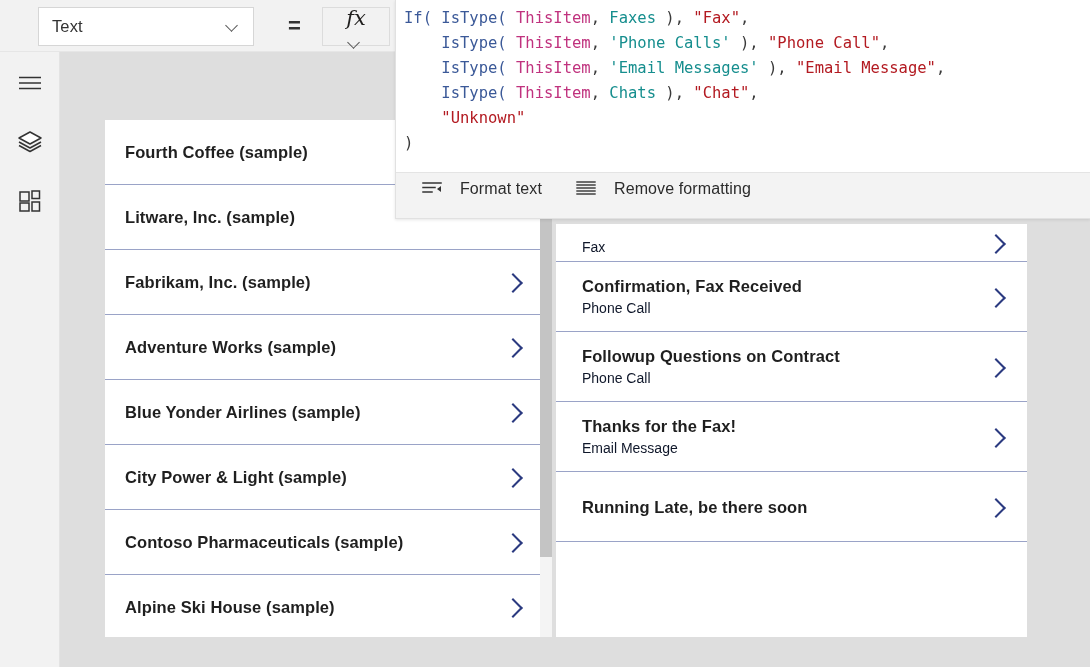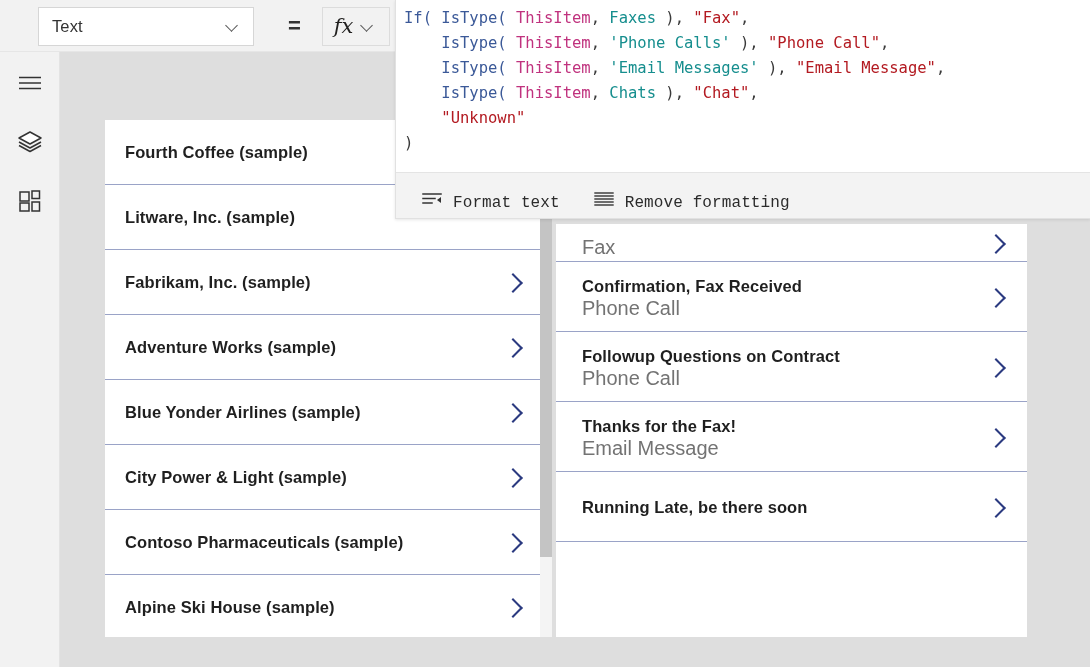--- a/index.html
+++ b/index.html
@@ -73,20 +73,21 @@
     position: absolute;
     left: 322px; top: 7px;
     width: 68px; height: 39px;
     background: #f2f2f2;
     border: 1px solid #dcdcdc;
     display: flex;
     align-items: center;
     justify-content: center;
     gap: 8px;
     cursor: pointer;
+    flex-direction: column;
   }
   .fx-glyph {
     font-family: "DejaVu Serif", serif;
     font-style: italic;
     font-size: 21px;
     color: #201f1e;
     line-height: 21px;
   }
 
   
@@ -156,23 +157,23 @@
   #gallery-right .g-row.blank { height: 86px; border-bottom: none; }
 
   .g-title {
     font-size: 16.5px;
     font-weight: 700;
     color: #1f1f1f;
     letter-spacing: .1px;
     line-height: 20px;
   }
   .g-sub {
-    font-size: 20px;
+    font-size: 14px;
     font-weight: 400;
-    color: #737373;
+    color: #0f172a;
     line-height: 19px;
     margin-top: 3px;
   }
   .g-text-wrap { display: flex; flex-direction: column; justify-content: center; }
 
   .chev-next {
     position: absolute;
     right: 22px;
     top: 50%;
     width: 18px; height: 18px;
@@ -246,26 +247,25 @@
     width: 695px; height: 46px;
     background: #f3f3f3;
     border-top: 1px solid #e4e4e4;
     display: flex;
     align-items: center;
     padding-left: 22px;
     gap: 26px;
   }
   .ftool {
     display: flex;
-    align-items: flex-end;
-    gap: 11px;
+    align-items: flex-start;
+    gap: 18px;
     cursor: pointer;
     height: 32px;
     padding: 0 4px;
-    font-family: Liberation Mono, monospace;
   }
   .ftool-label {
     font-size: 16px;
     color: #2b2b2b;
     letter-spacing: .1px;
   }
 
   .bottom-strip {
     position: absolute;
     left: 60px; top: 637px;

